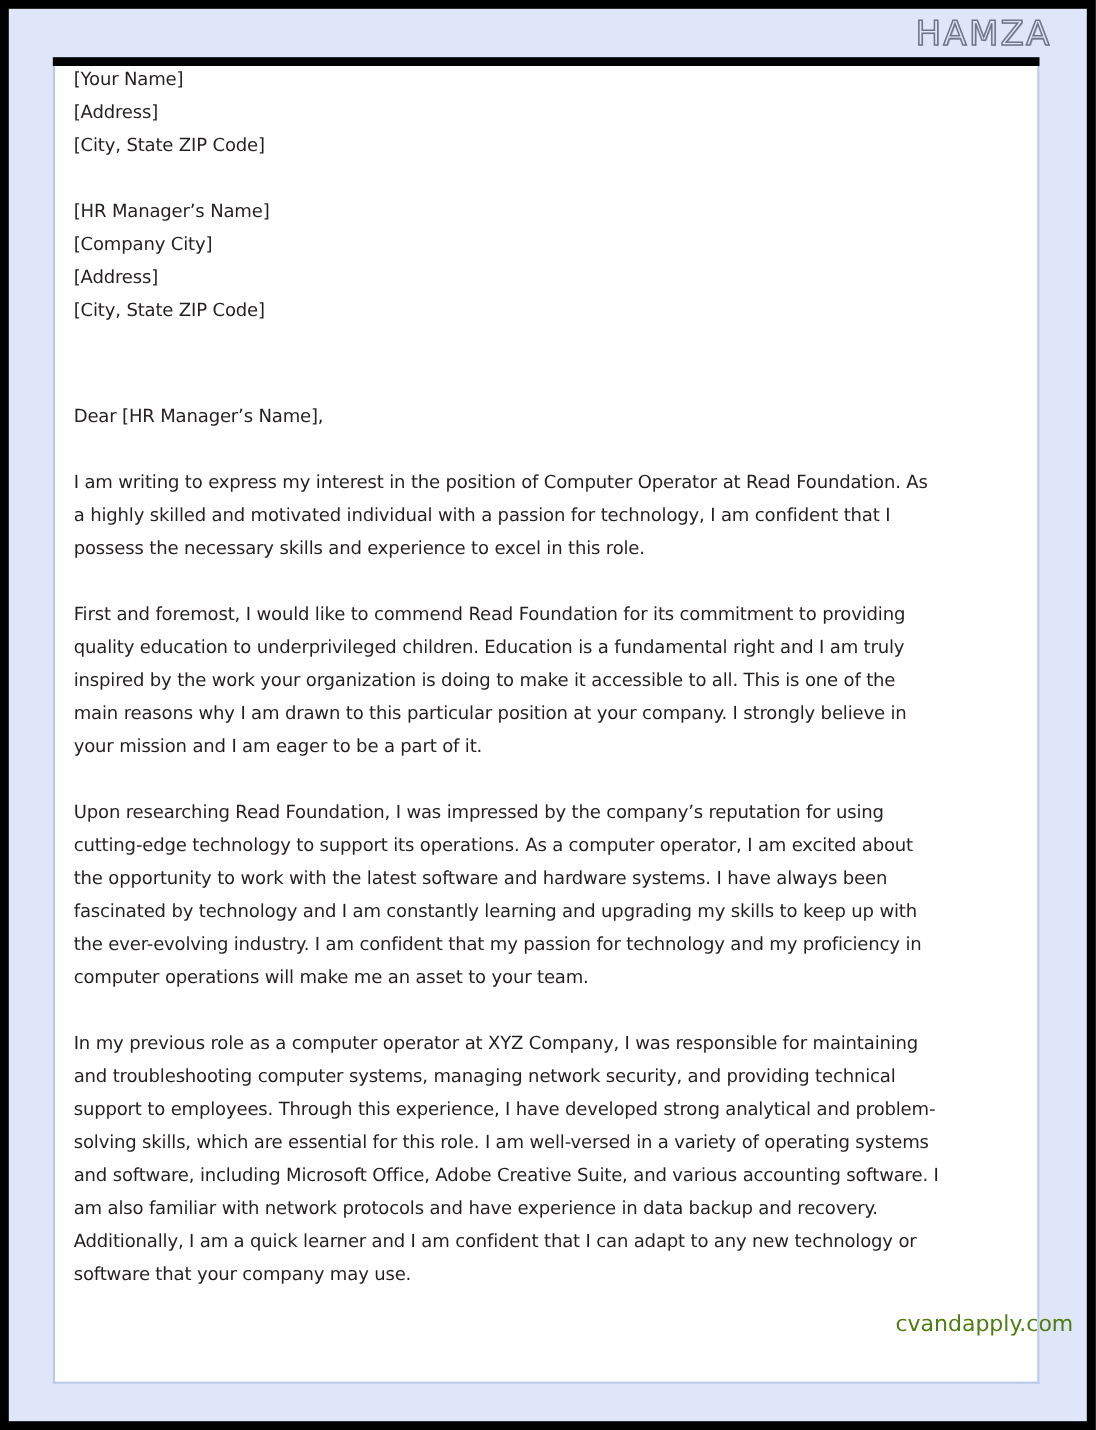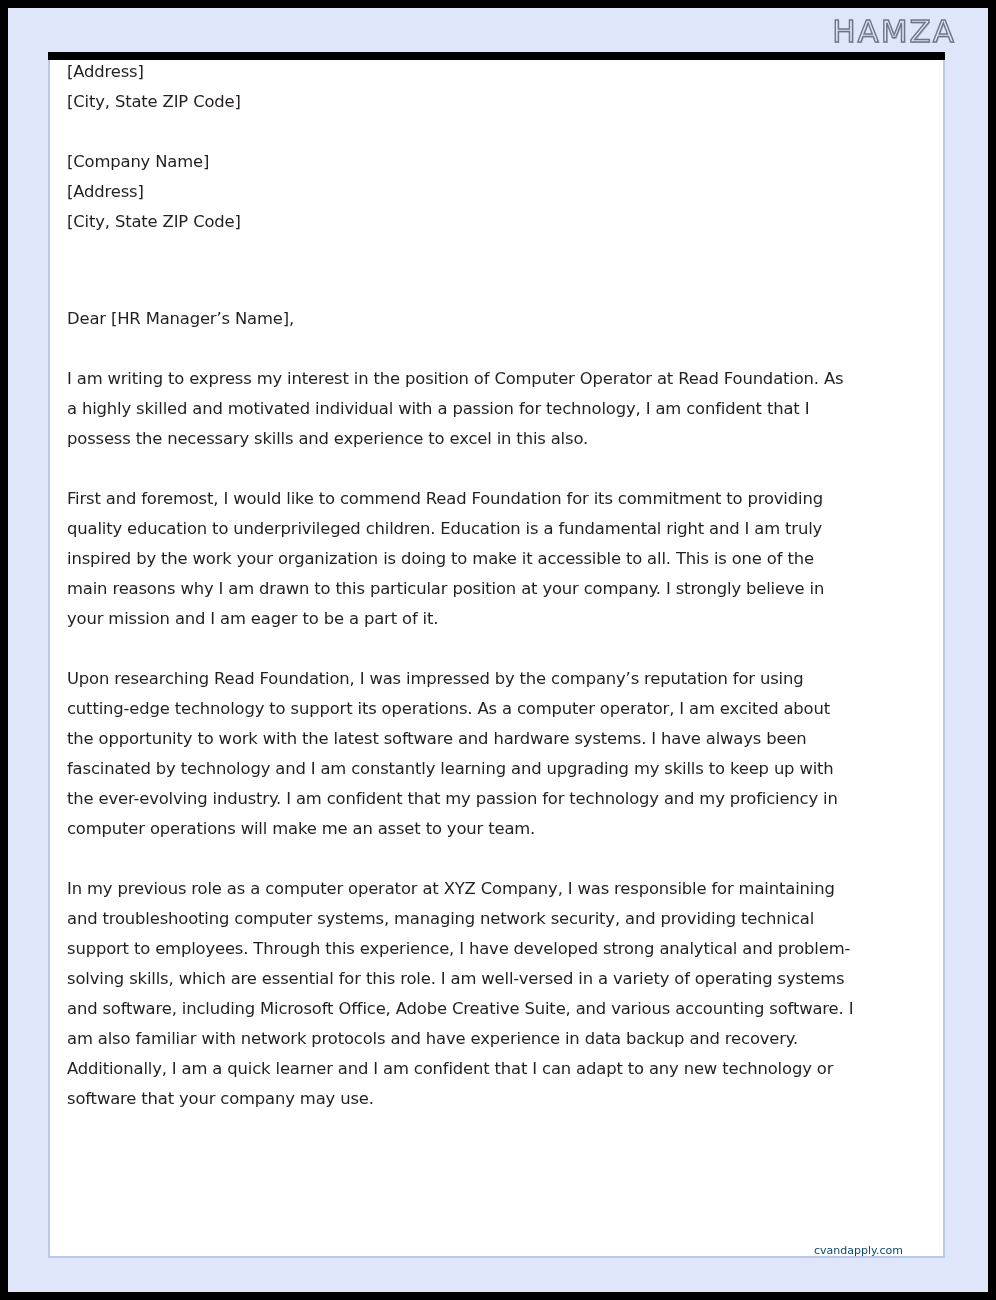--- a/index.html
+++ b/index.html
@@ -101,65 +101,66 @@
   .salutation { display: block; margin-top: 37px; }
 
   .para { margin: 0; text-align: left; }
 
   
   #watermark {
     position: absolute;
     left: 806px;
     top: 1186px;
     font-family: "DejaVu Sans", sans-serif;
-    font-size: 11px;
+    font-size: 20px;
     line-height: 18px;
-    color: #0c4a6e;
+    color: #4d7c0f;
     white-space: nowrap;
     pointer-events: none;
-    margin-top: 48px;
   }
 </style>
 </head>
 <body>
 
 <div id="page-frame">
 
   <div id="page-bg">
 
     <div id="brand-row">
       <div id="brand">HAMZA</div>
     </div>
 
     <div id="top-rule"></div>
 
     <div id="sheet"></div>
 
     <div id="letter">
 
       <div class="addr-block">
+        <span class="addr-line">[Your Name]</span>
         <span class="addr-line">[Address]</span>
         <span class="addr-line">[City, State ZIP Code]</span>
       </div>
 
       <div class="gap-lg"></div>
 
       <div class="addr-block">
-        <span class="addr-line">[Company Name]</span>
+        <span class="addr-line">[HR Manager’s Name]</span>
+        <span class="addr-line">[Company City]</span>
         <span class="addr-line">[Address]</span>
         <span class="addr-line">[City, State ZIP Code]</span>
       </div>
 
       <div class="gap-lg"></div>
 
       <span class="salutation">Dear [HR Manager’s Name],</span>
 
       <div class="gap-lg"></div>
 
-      <p class="para">I am writing to express my interest in the position of Computer Operator at Read Foundation. As a highly skilled and motivated individual with a passion for technology, I am confident that I possess the necessary skills and experience to excel in this also.</p>
+      <p class="para">I am writing to express my interest in the position of Computer Operator at Read Foundation. As a highly skilled and motivated individual with a passion for technology, I am confident that I possess the necessary skills and experience to excel in this role.</p>
       <div class="gap-lg"></div>
 
       <p class="para">First and foremost, I would like to commend Read Foundation for its commitment to providing quality education to underprivileged children. Education is a fundamental right and I am truly inspired by the work your organization is doing to make it accessible to all. This is one of the main reasons why I am drawn to this particular position at your company. I strongly believe in your mission and I am eager to be a part of it.</p>
       <div class="gap-lg"></div>
 
       <p class="para">Upon researching Read Foundation, I was impressed by the company’s reputation for using cutting-edge technology to support its operations. As a computer operator, I am excited about the opportunity to work with the latest software and hardware systems. I have always been fascinated by technology and I am constantly learning and upgrading my skills to keep up with the ever-evolving industry. I am confident that my passion for technology and my proficiency in computer operations will make me an asset to your team.</p>
       <div class="gap-lg"></div>
 
       <p class="para">In my previous role as a computer operator at XYZ Company, I was responsible for maintaining and troubleshooting computer systems, managing network security, and providing technical support to employees. Through this experience, I have developed strong analytical and problem-solving skills, which are essential for this role. I am well-versed in a variety of operating systems and software, including Microsoft Office, Adobe Creative Suite, and various accounting software. I am also familiar with network protocols and have experience in data backup and recovery. Additionally, I am a quick learner and I am confident that I can adapt to any new technology or software that your company may use.</p>
 

